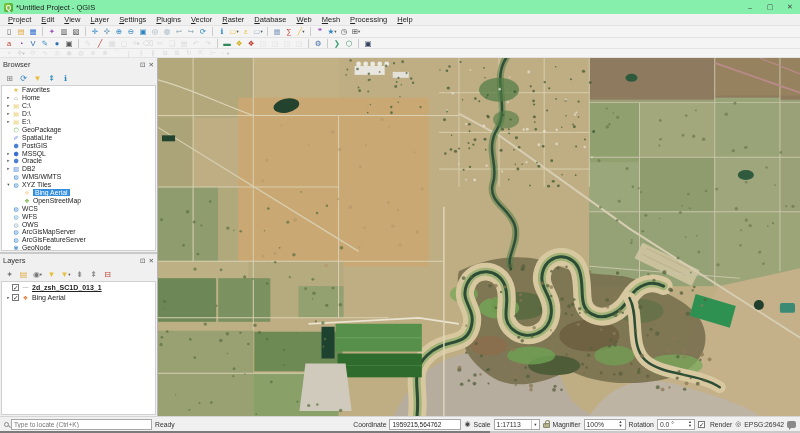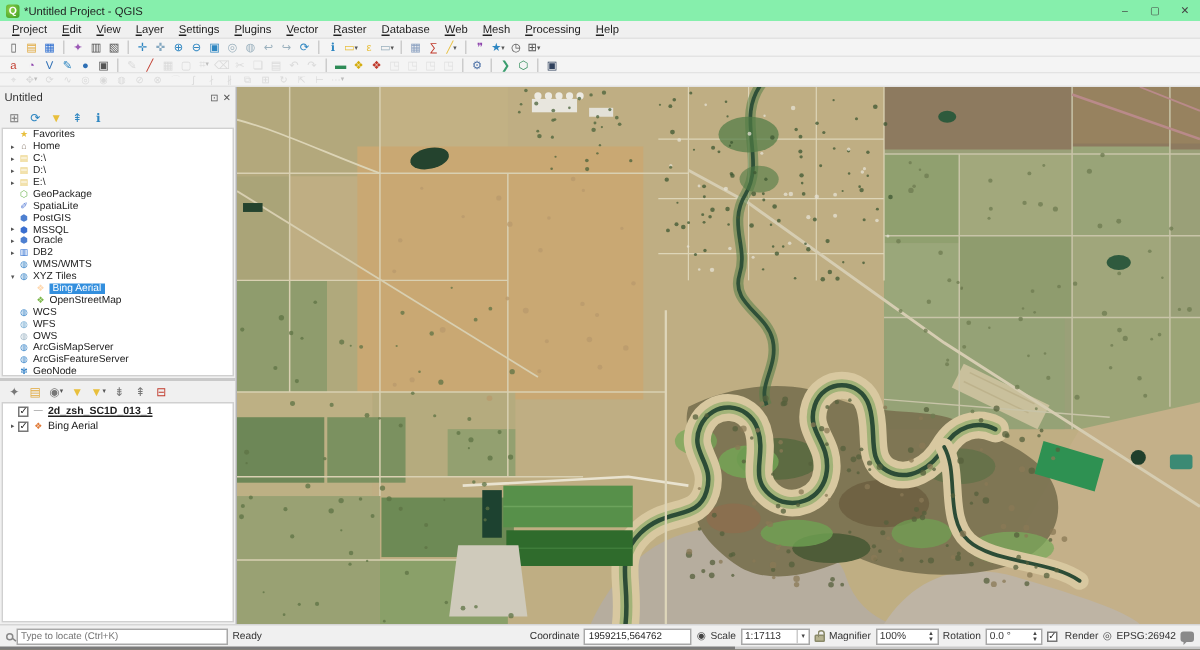--- a/index.html
+++ b/index.html
@@ -345,21 +345,21 @@
         <span style="color: rgb(170, 170, 170);">⋯</span>
         <span class="dd">▾</span>
       </span>
     </div>
 
   <div class="main">
     <div class="left-col">
 
       <div class="panel" id="browser-panel">
         <div class="panel-header">
-          <span>Untitled</span>
+          <span>Browser</span>
           <span class="ph-icons">
             <span>⊡</span>
             <span>✕</span>
           </span>
         </div>
         <div class="panel-toolbar" id="browser-toolbar">
             <span class="tbtn">
               <span style="color: rgb(119, 119, 119);">⊞</span>
             </span>
             <span class="tbtn">
@@ -478,20 +478,27 @@
             </div>
             <div class="tree-row">
               <span class="exp"></span>
               <span class="ticon" style="color: rgb(58, 133, 200);">✾</span>
               <span class="lbl">GeoNode</span>
             </div>
           </div>
       </div>
 
       <div class="panel" id="layers-panel">
+        <div class="panel-header">
+          <span>Layers</span>
+          <span class="ph-icons">
+            <span>⊡</span>
+            <span>✕</span>
+          </span>
+        </div>
         <div class="panel-toolbar" id="layers-toolbar">
             <span class="tbtn">
               <span style="color: rgb(119, 119, 119);">✦</span>
             </span>
             <span class="tbtn">
               <span style="color: rgb(224, 168, 60);">▤</span>
             </span>
             <span class="tbtn">
               <span style="color: rgb(119, 119, 119);">◉</span>
               <span class="dd">▾</span>

